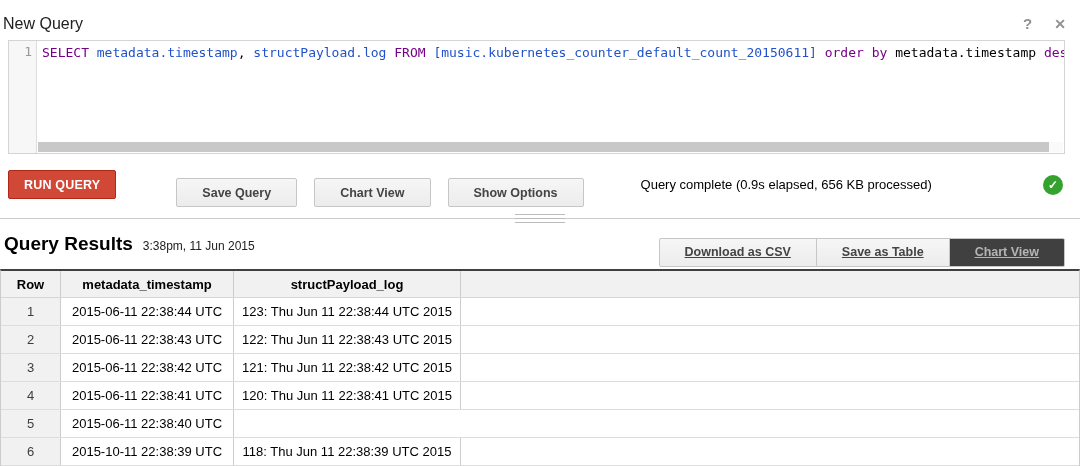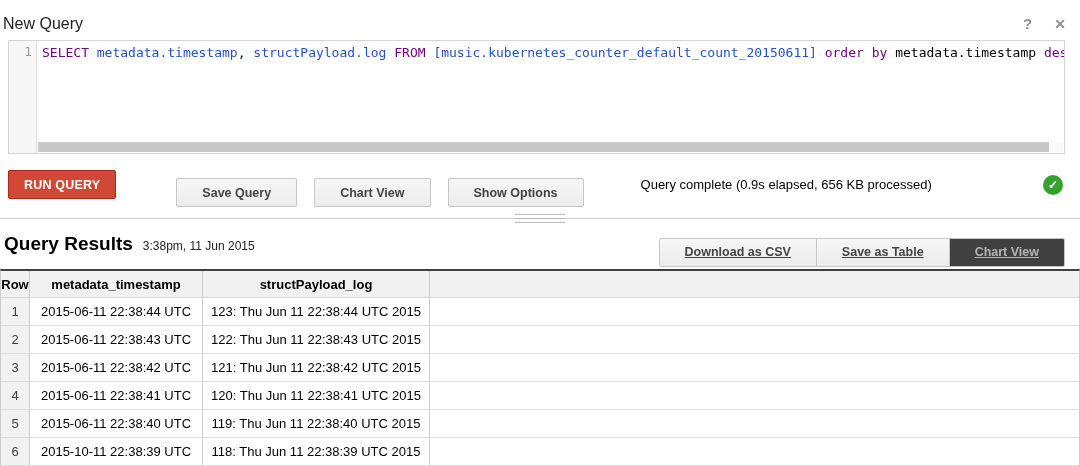--- a/index.html
+++ b/index.html
@@ -66,21 +66,21 @@
   .btn-group .gbtn:last-child{border-radius:0 2px 2px 0;}
   .gbtn.disabled{background:#404040;color:#b4b4b4;cursor:default;}
   
   .tbl{border-top:2px solid #404040;border-left:1px solid #ccc;border-right:1px solid #ccc;font-size:13px;}
   .tbl-head,.trow{display:flex;border-bottom:1px solid #d6d6d6;}
   .trow{border-bottom:1px solid #ddd;}
   .tbl-head{height:27px;background:#f1f1f1;}
   .trow{height:28px;background:#fff;}
   .cell{display:flex;align-items:center;justify-content:center;border-right:1px solid #ccc;overflow:hidden;white-space:nowrap;}
   .hcell{font-weight:bold;color:#000;}
-  .c0{width:29px;}
+  .c0{width:60px;}
   .c1{width:173px;}
   .c2{width:227px;}
   .rownum{background:#f1f1f1;color:#3d3d3d;}
   .filler{flex:1;border-right:none;}
 </style>
 </head>
 <body>
 
 <div class="panel-header">
   <span class="panel-title">New Query</span>
@@ -158,21 +158,20 @@
       </div>
       <div class="trow">
         <div class="cell c0 rownum">4</div>
         <div class="cell c1">2015-06-11 22:38:41 UTC</div>
         <div class="cell c2">120: Thu Jun 11 22:38:41 UTC 2015</div>
         <div class="cell filler"></div>
       </div>
       <div class="trow">
         <div class="cell c0 rownum">5</div>
         <div class="cell c1">2015-06-11 22:38:40 UTC</div>
-        <div class="cell c2">119: Thu Jun 11 22:38:40 UTC 2015</div>
         <div class="cell filler"></div>
       </div>
       <div class="trow">
         <div class="cell c0 rownum">6</div>
         <div class="cell c1">2015-10-11 22:38:39 UTC</div>
         <div class="cell c2">118: Thu Jun 11 22:38:39 UTC 2015</div>
         <div class="cell filler"></div>
       </div>
     </div>
 </div>

